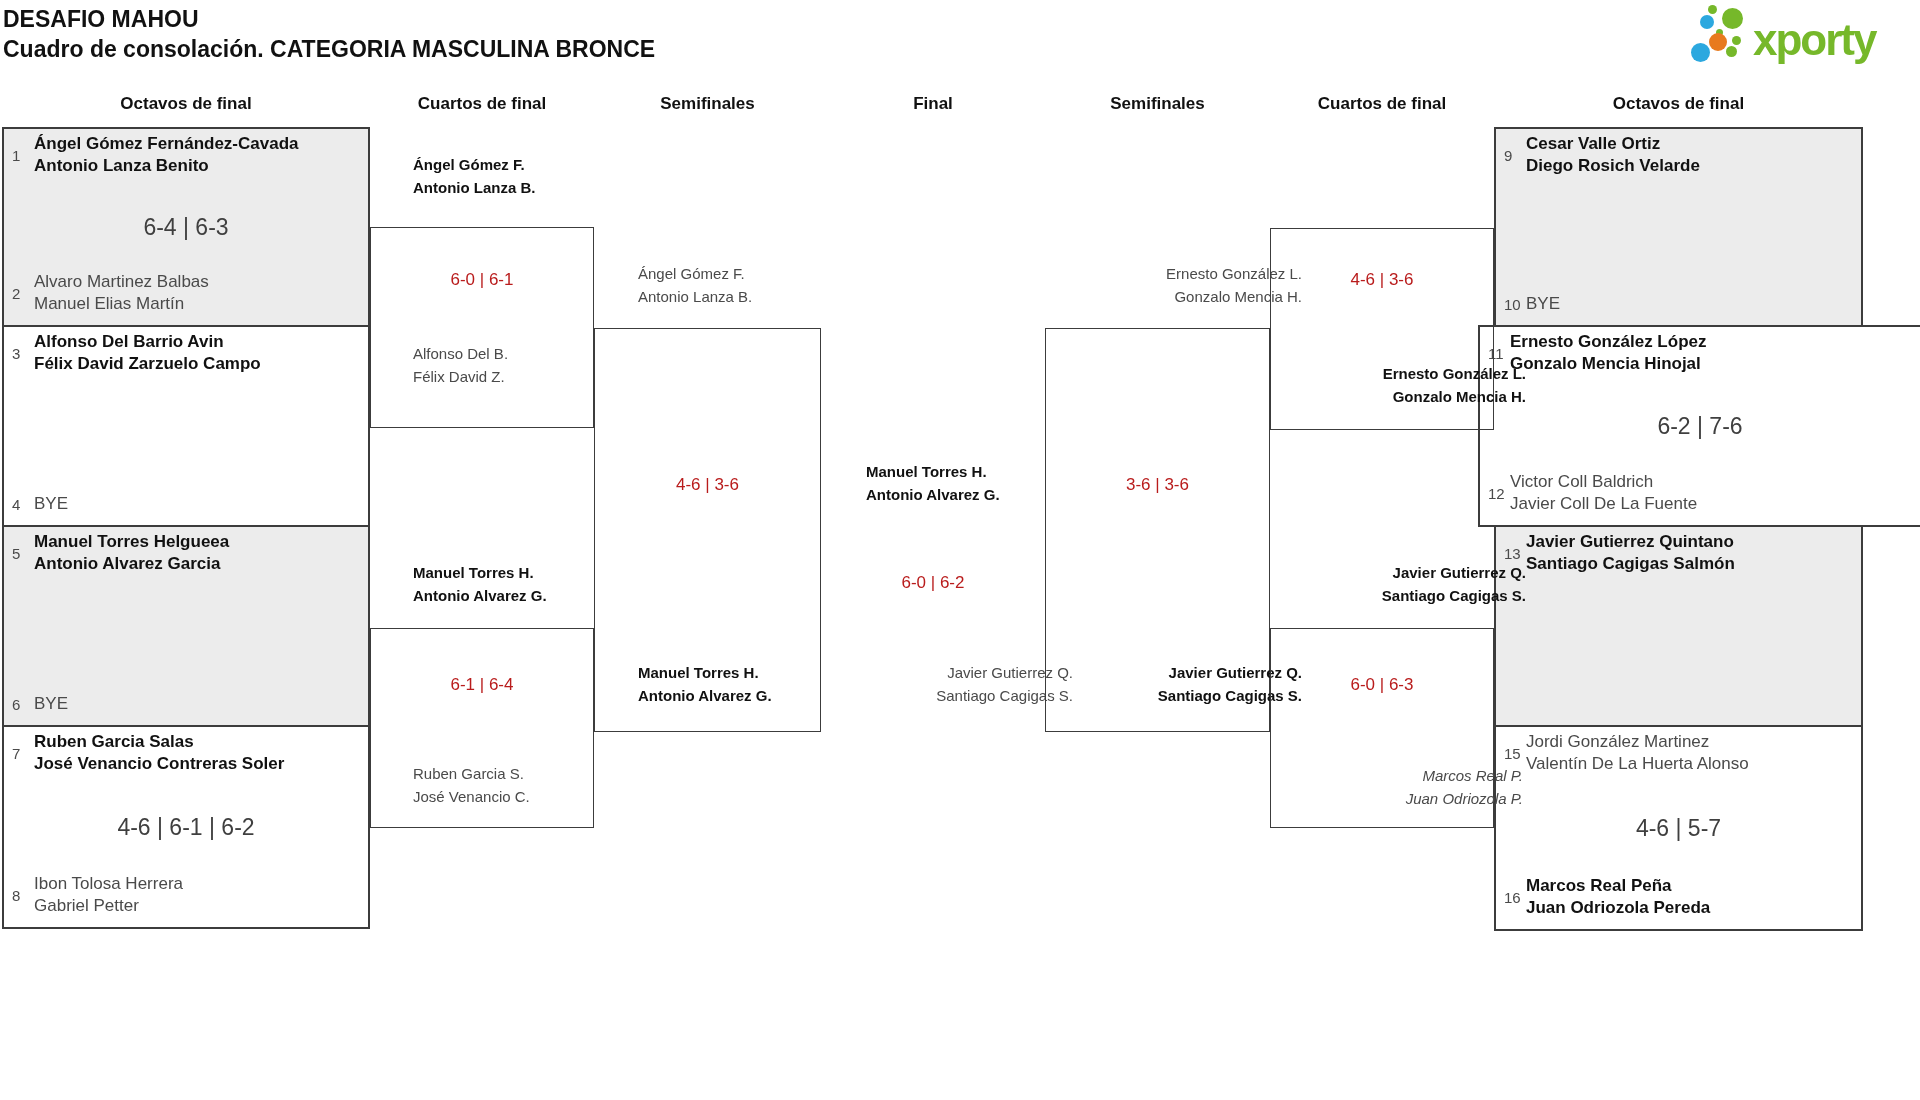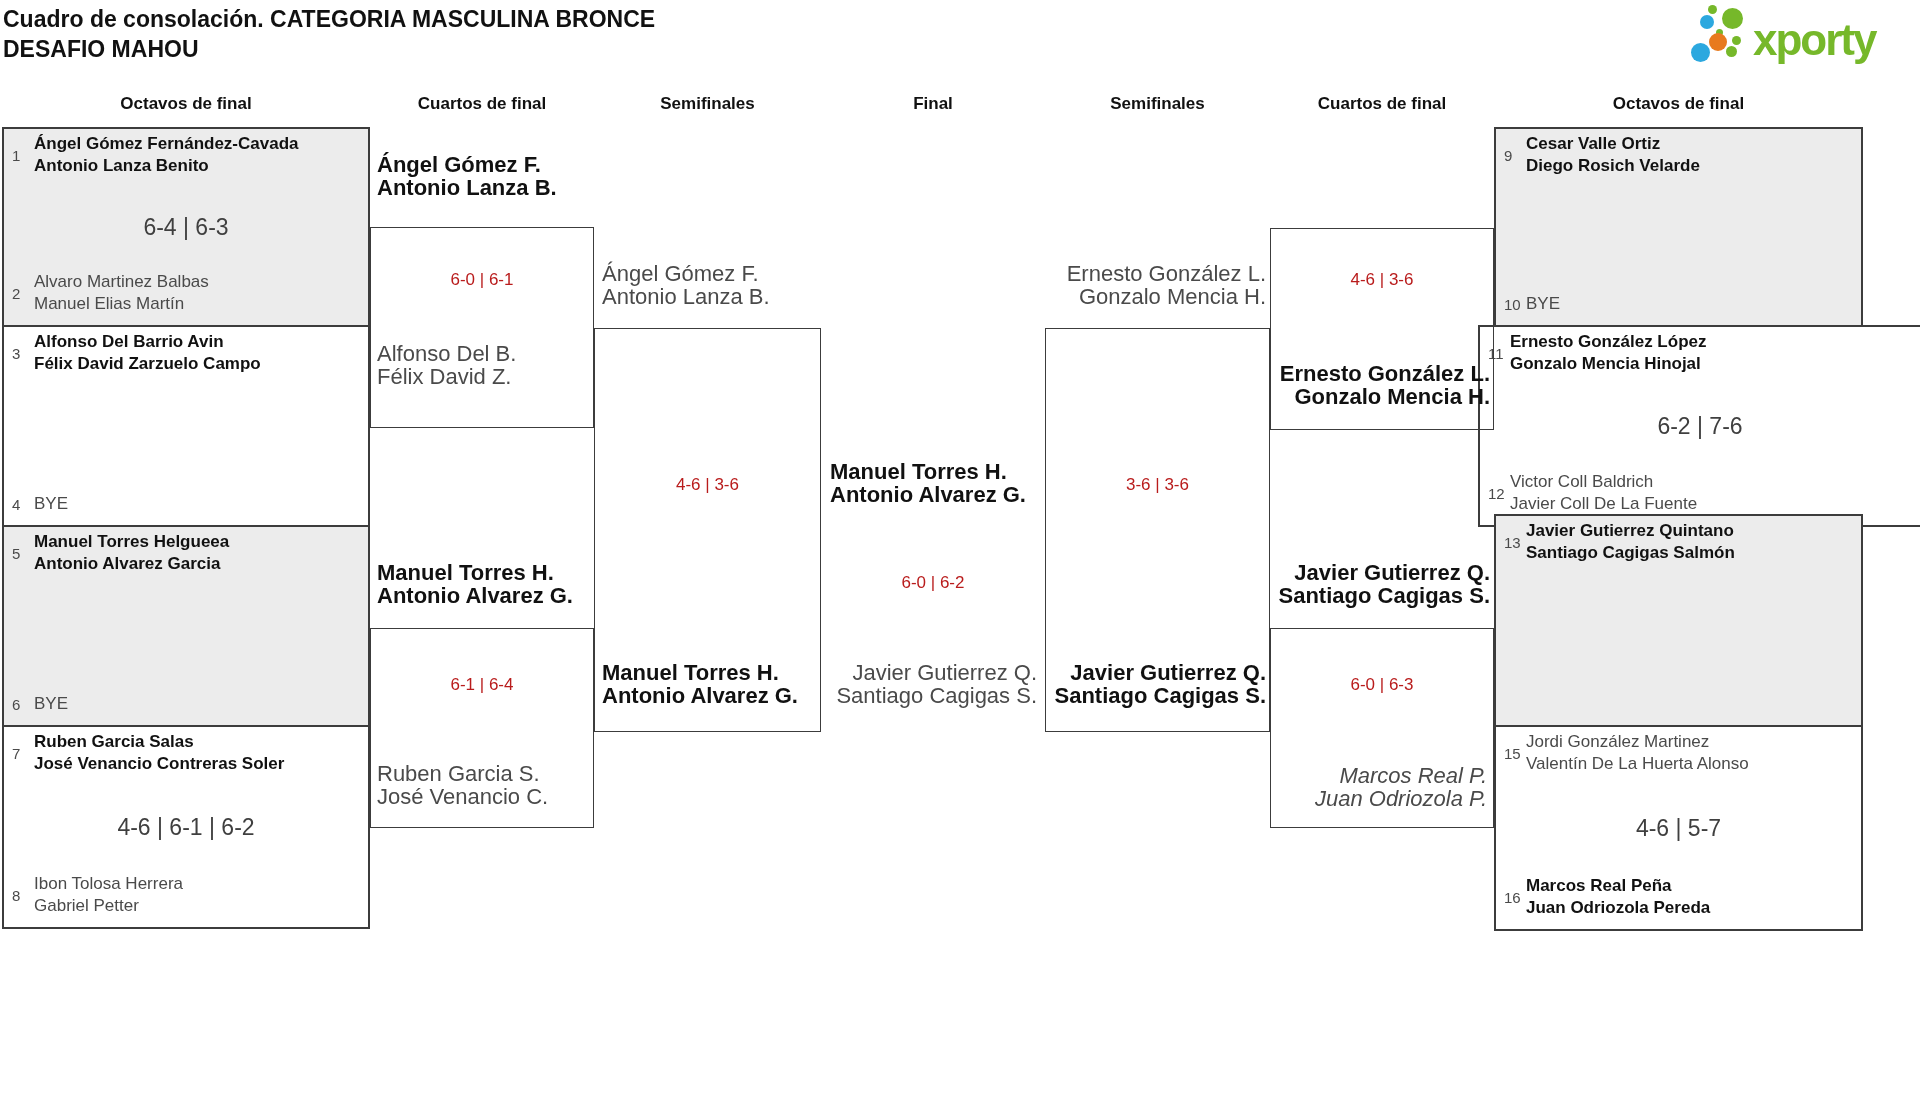--- a/index.html
+++ b/index.html
@@ -14,35 +14,35 @@
   .mbox{position:absolute;border:1.5px solid #3c3c3c;box-sizing:border-box;background:transparent;}
   .trow{position:absolute;left:8px;right:6px;display:flex;align-items:center;gap:6px;}
   .ttop{top:4px;}
   .tbottom{bottom:10px;}
   .seed{width:16px;flex:none;font-size:15px;color:#4a4a4a;}
   .names{flex:1;font-size:17px;line-height:22px;}
   .b{font-weight:bold;color:#111;}
   .r{font-weight:normal;color:#4a4a4a;}
   .score{position:absolute;left:0;right:0;top:50%;transform:translateY(-50%);
          font-size:23px;line-height:21px;text-align:center;color:#3f3f3f;}
-  .lbl{position:absolute;font-size:22px;line-height:23px;}
+  .lbl{position:absolute;font-size:15px;line-height:23px;margin-left:36px;}
   .score-c{position:absolute;font-size:17px;line-height:23px;text-align:center;color:#b91c1c;}
   .ar{text-align:right;}
   .dot{position:absolute;border-radius:50%;}
   .logotext{position:absolute;left:1753px;top:18px;font-size:44px;line-height:44px;
             font-weight:bold;letter-spacing:-2px;color:#76b82a;}
 </style>
 </head>
 <body>
 
 <div id="page">
 
   <div class="title">
+    <div>DESAFIO MAHOU</div>
     <div>Cuadro de consolación. CATEGORIA MASCULINA BRONCE</div>
-    <div>DESAFIO MAHOU</div>
   </div>
 
   <div>
     <span class="dot" style="left:1708px;top:5px;width:9px;height:9px;background:#76b82a;"></span>
     <span class="dot" style="left:1722px;top:8px;width:21px;height:21px;background:#76b82a;"></span>
     <span class="dot" style="left:1700px;top:15px;width:14px;height:14px;background:#2ca8df;"></span>
     <span class="dot" style="left:1716px;top:29px;width:7px;height:7px;background:#76b82a;"></span>
     <span class="dot" style="left:1709px;top:33px;width:18px;height:18px;background:#e87a1e;"></span>
     <span class="dot" style="left:1732px;top:36px;width:9px;height:9px;background:#76b82a;"></span>
     <span class="dot" style="left:1691px;top:43px;width:19px;height:19px;background:#2ca8df;"></span>
@@ -159,21 +159,21 @@
     <div class="score hide-if-empty">6-2 | 7-6</div>
     <div class="trow tbottom">
       <div class="seed">12</div>
       <div class="names">
         <div class="r">Victor Coll Baldrich</div>
         <div class="r hide-if-empty">Javier Coll De La Fuente</div>
       </div>
     </div>
   </div>
 
-  <div class="box gray" style="left:1494px;top:514px;width:369px;height:248px;text-decoration:underline;">
+  <div class="box gray" style="left:1494px;top:525px;width:369px;height:248px;text-decoration:underline;">
     <div class="trow ttop">
       <div class="seed">13</div>
       <div class="names">
         <div class="b">Javier Gutierrez Quintano</div>
         <div class="b hide-if-empty">Santiago Cagigas Salmón</div>
       </div>
     </div>
 
     <div class="trow tbottom">
       <div class="seed">14</div>

